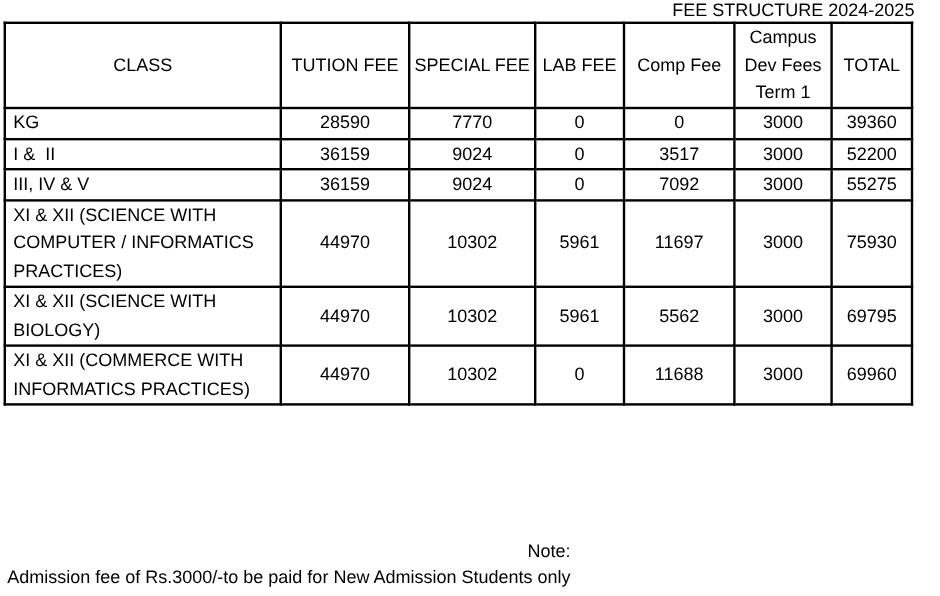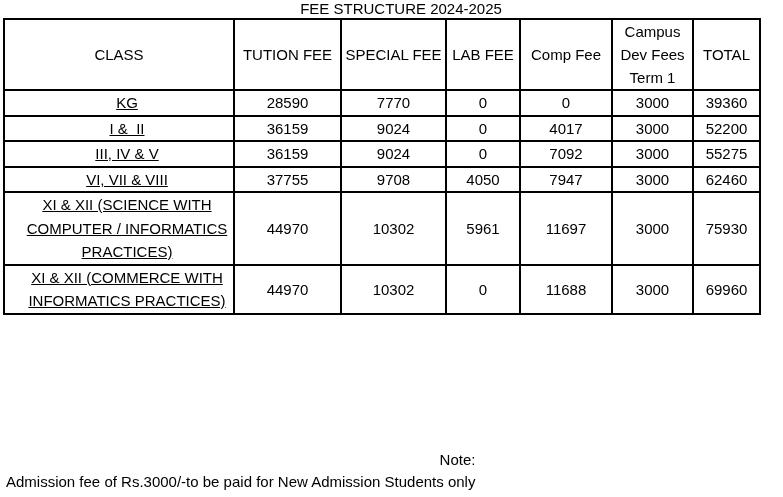--- a/index.html
+++ b/index.html
@@ -14,25 +14,24 @@
     overflow: hidden;
     font-family: "Liberation Sans", "DejaVu Sans", sans-serif;
     color: #000;
     font-size: 15px;
   }
   .title {
     position: absolute;
     left: 0;
     top: 0;
     width: 762px;
-    text-align: center;
+    text-align: right;
     font-size: 15px;
     line-height: 18px;
     height: 19px;
-    margin-left: 20px;
   }
   table.fees {
     position: absolute;
     left: 3px;
     top: 18px;
     border-collapse: collapse;
     table-layout: fixed;
     font-size: 15px;
   }
   table.fees td, table.fees th {
@@ -47,25 +46,24 @@
   table.fees th {
     text-align: center;
     line-height: 23px;
     border-radius: 32px;
   }
   table.fees td.num {
     text-align: center;
     margin-left: 48px;
   }
   table.fees td.cls {
-    text-align: center;
+    text-align: left;
     white-space: normal;
-    padding-left: 18px;
+    padding-left: 6px;
     line-height: 23.5px;
-    text-decoration: underline;
   }
   .note {
     position: absolute;
     left: 6px;
     top: 449px;
     font-size: 15px;
     line-height: 22px;
     text-align: right;
   }
 </style>
@@ -107,50 +105,50 @@
       <td class="num">0</td>
       <td class="num">0</td>
       <td class="num">3000</td>
       <td class="num">39360</td>
     </tr>
     <tr style="height:23px">
       <td class="cls" style="white-space:pre">I &amp;  II</td>
       <td class="num">36159</td>
       <td class="num">9024</td>
       <td class="num">0</td>
-      <td class="num">4017</td>
+      <td class="num">3517</td>
       <td class="num">3000</td>
       <td class="num">52200</td>
     </tr>
     <tr style="height:23px">
       <td class="cls">III, IV &amp; V</td>
       <td class="num">36159</td>
       <td class="num">9024</td>
       <td class="num">0</td>
       <td class="num">7092</td>
       <td class="num">3000</td>
       <td class="num">55275</td>
     </tr>
-    <tr style="height:24px">
-      <td class="cls">VI, VII &amp; VIII</td>
-      <td class="num">37755</td>
-      <td class="num">9708</td>
-      <td class="num">4050</td>
-      <td class="num">7947</td>
-      <td class="num">3000</td>
-      <td class="num">62460</td>
-    </tr>
     <tr style="height:56px">
       <td class="cls">XI &amp; XII (SCIENCE WITH COMPUTER / INFORMATICS PRACTICES)</td>
       <td class="num">44970</td>
       <td class="num">10302</td>
       <td class="num">5961</td>
       <td class="num">11697</td>
       <td class="num">3000</td>
       <td class="num">75930</td>
+    </tr>
+    <tr style="height:48px">
+      <td class="cls">XI &amp; XII (SCIENCE WITH BIOLOGY)</td>
+      <td class="num">44970</td>
+      <td class="num">10302</td>
+      <td class="num">5961</td>
+      <td class="num">5562</td>
+      <td class="num">3000</td>
+      <td class="num">69795</td>
     </tr>
     <tr style="height:46px">
       <td class="cls">XI &amp; XII (COMMERCE WITH INFORMATICS PRACTICES)</td>
       <td class="num">44970</td>
       <td class="num">10302</td>
       <td class="num">0</td>
       <td class="num">11688</td>
       <td class="num">3000</td>
       <td class="num">69960</td>
     </tr>

